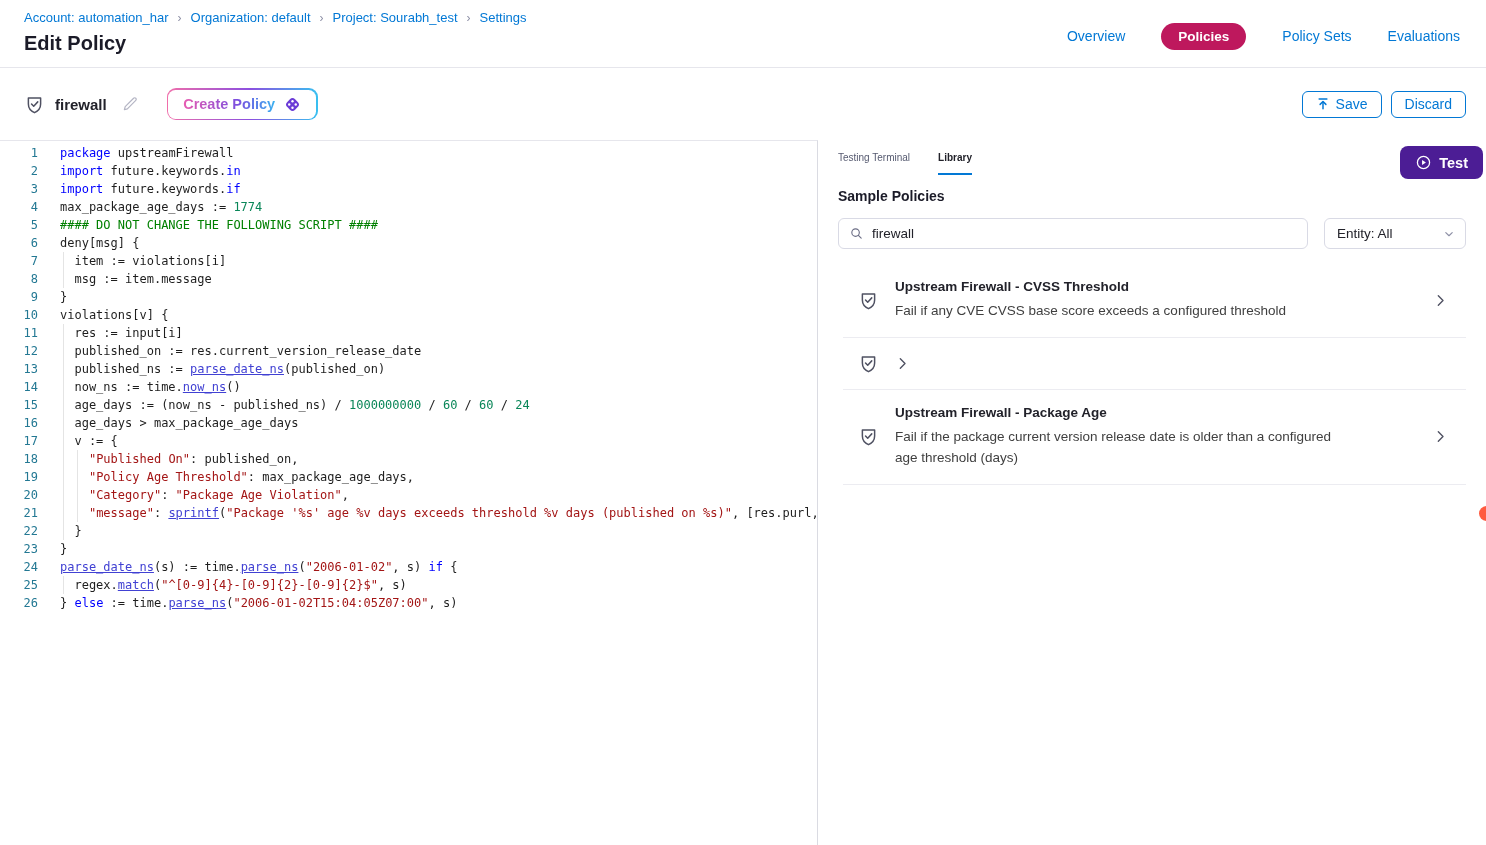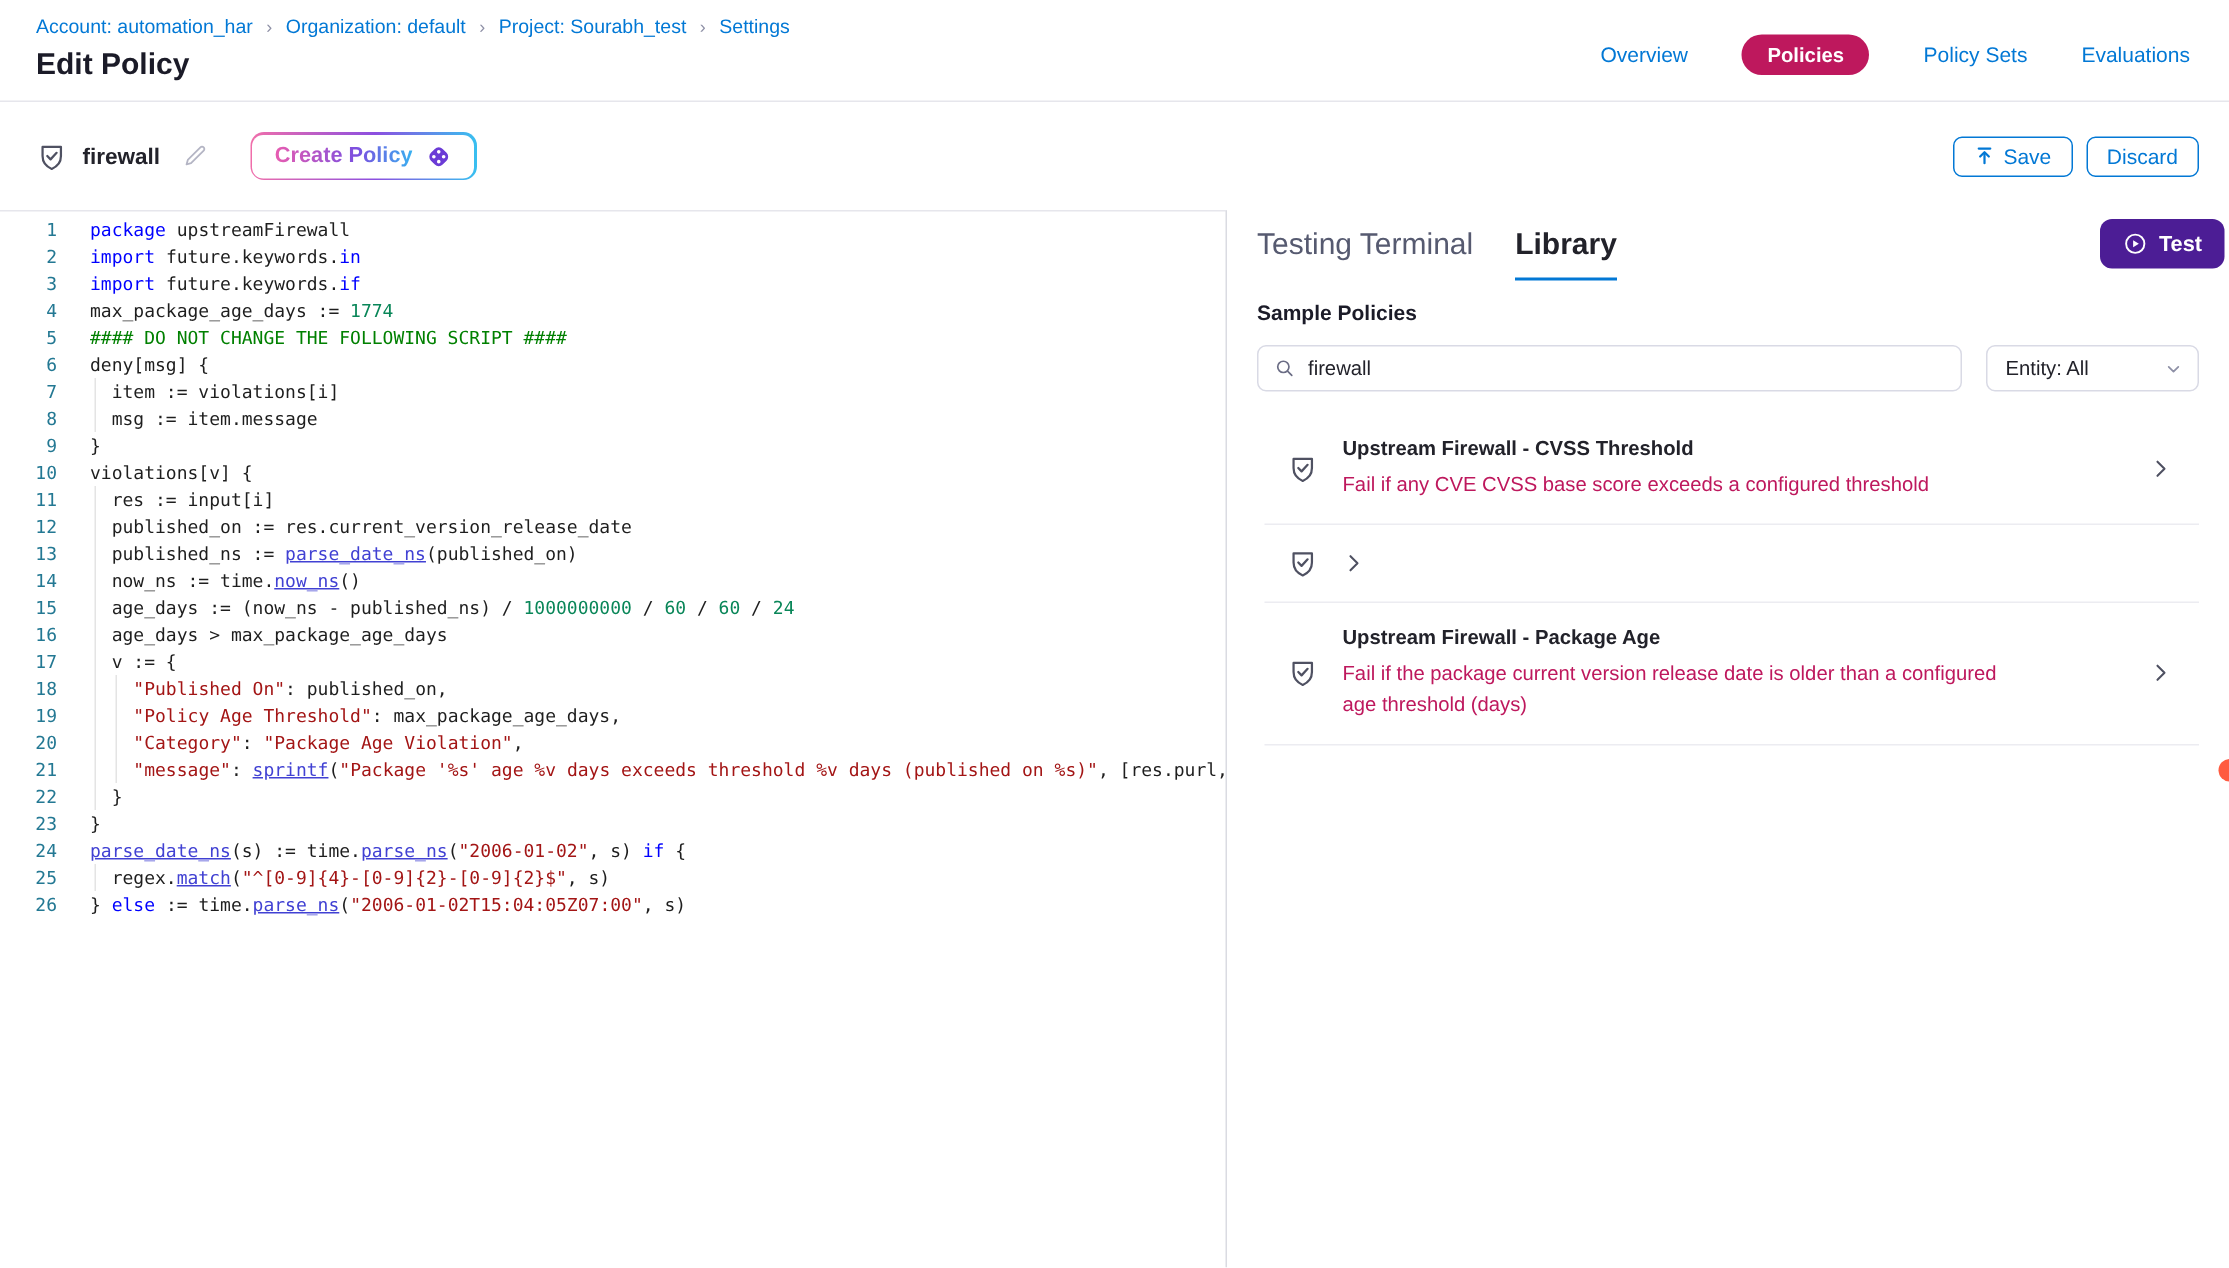--- a/index.html
+++ b/index.html
@@ -49,41 +49,41 @@
   .tk-k { color:#0000ff; }
   .tk-p { color:#1e1e1e; }
   .tk-n { color:#098658; }
   .tk-c { color:#008000; }
   .tk-s { color:#a31515; }
   .tk-f { color:#4141d3; text-decoration:underline; }
 
   
   .panel { flex:1; position:relative; padding:12px 20px 0 20px; }
   .tabs { display:flex; gap:28px; align-items:flex-end; }
-  .tab { font-size:20px; color:#565a70; padding-bottom:10px; cursor:pointer;
+  .tab { font-size:10px; color:#565a70; padding-bottom:10px; cursor:pointer;
     border-bottom:2.5px solid transparent; }
   .tab.active { color:#22222a; font-weight:bold; border-bottom-color:#0278d5; }
   .test-btn { position:absolute; top:6px; right:3px; background:#4c1d95; color:#fff;
     font-weight:bold; font-size:14.5px; border:none; border-radius:8px;
     padding:8px 15px; display:flex; align-items:center; gap:7px; font-family:inherit; }
   .panel-heading { font-size:14px; font-weight:bold; color:#1b1b28; margin-top:13px; }
   .filter-row { display:flex; margin-top:14px; }
   .search-box { width:470px; height:31px; border:1px solid #d9dae5; border-radius:6px;
     display:flex; align-items:center; gap:8px; padding:0 10px; background:#fff; }
   .search-box input { border:none; outline:none; flex:1; font-size:13.5px;
     color:#22222a; font-family:inherit; background:transparent; }
   .entity-select { margin-left:auto; width:142px; height:31px; border:1px solid #d9dae5;
     border-radius:6px; display:flex; align-items:center; justify-content:space-between;
     padding:0 9px 0 12px; font-size:13.5px; color:#22222a; cursor:pointer; background:#fff; }
   .policy-list { margin-top:15px; }
   .policy-item { display:flex; align-items:center; padding:15px 0; cursor:pointer; }
   .policy-item .shield-slot { margin:0 16px 0 20px; flex-shrink:0; }
   .policy-text { flex:1; }
   .policy-title { font-size:13.5px; font-weight:bold; color:#22222a; margin-bottom:7px; }
-  .policy-desc { font-size:13.5px; color:#be185d; line-height:1.55; max-width:455px; }
+  .policy-desc { font-size:13.5px; color:#404040; line-height:1.55; max-width:455px; }
   .policy-chevron { margin-right:18px; flex-shrink:0; }
   .divider { height:1px; background:#ececf1; margin-left:5px; }
   .notify-dot { position:absolute; width:15px; height:15px; border-radius:50%;
     background:#ff5b40; right:-8px; top:366px; }
 </style>
 </head>
 <body>
 
 <div class="header">
   <div>

